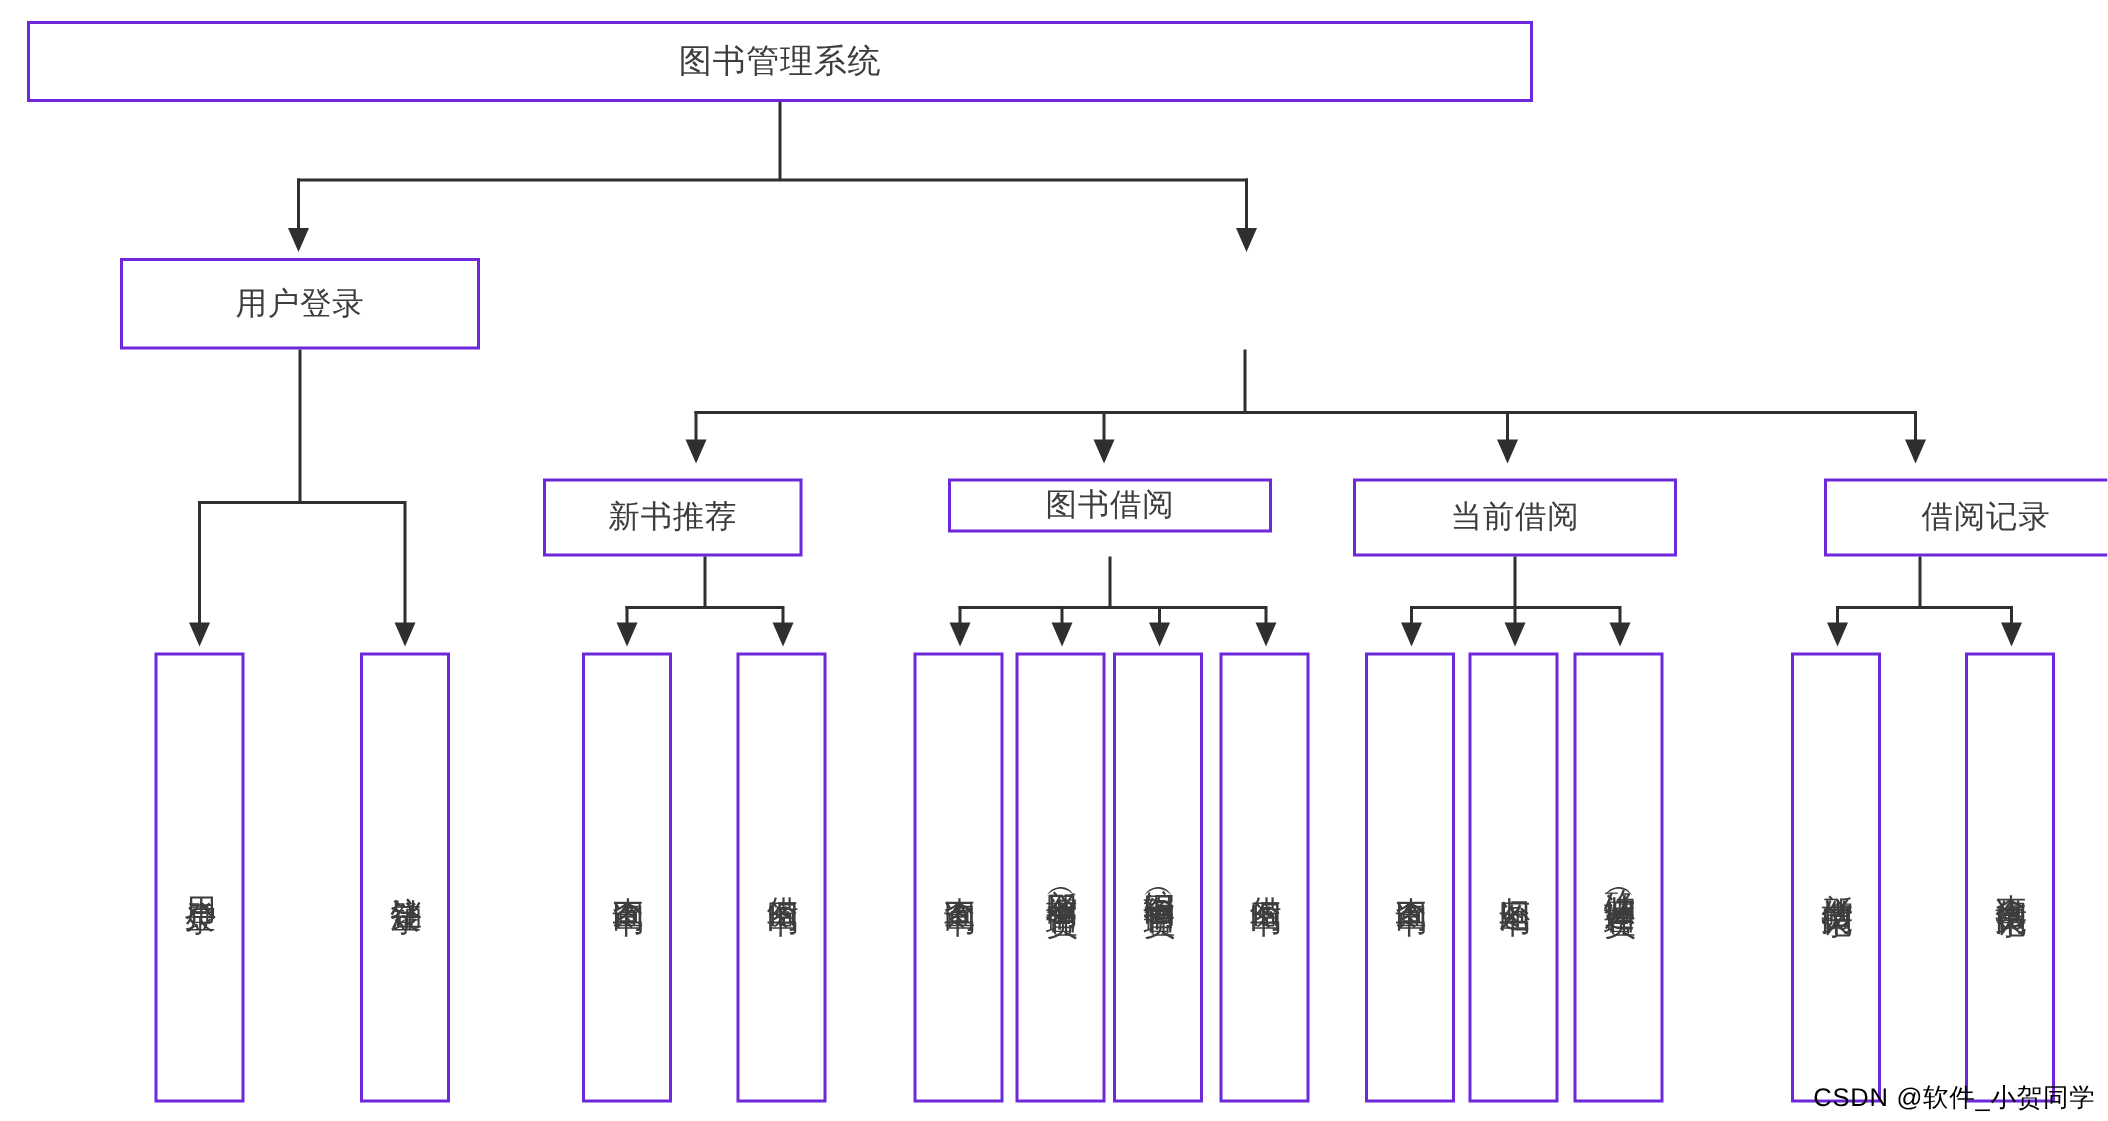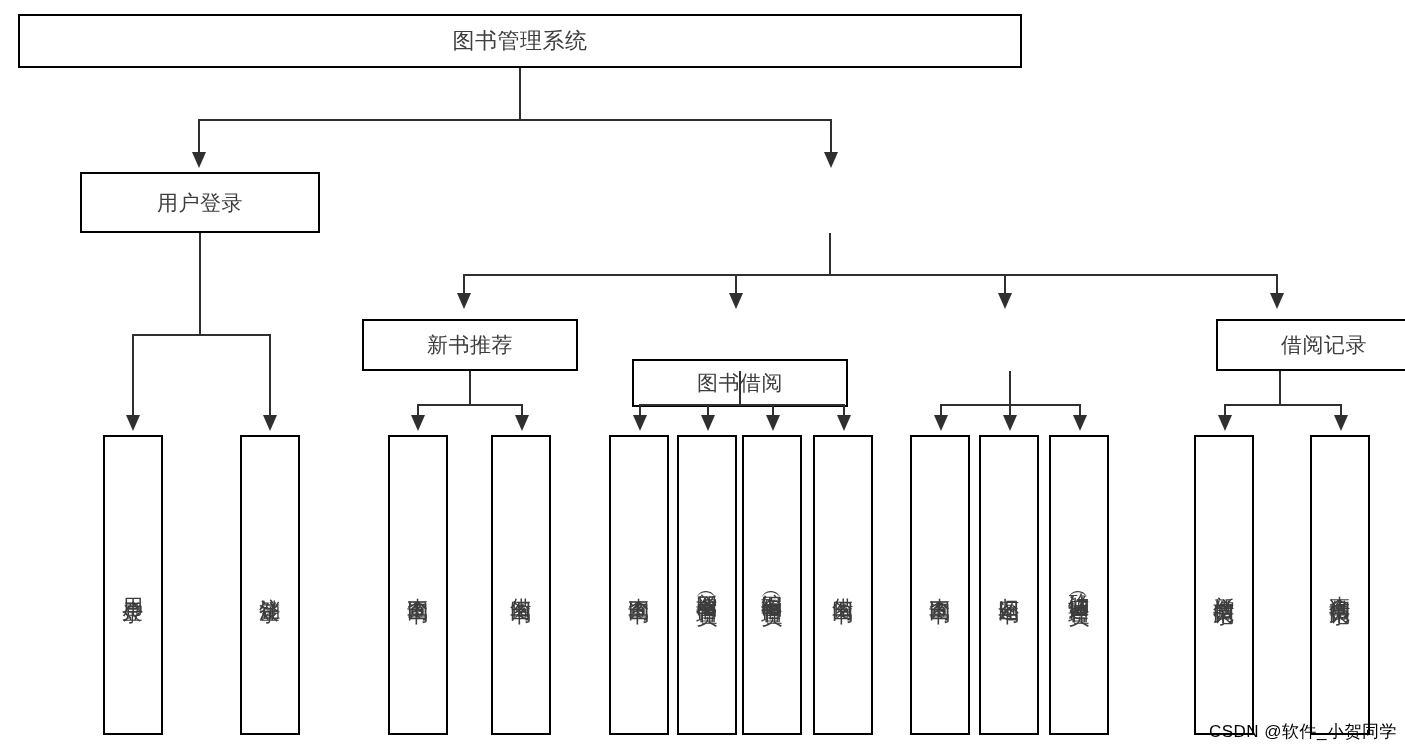--- a/index.html
+++ b/index.html
@@ -15,21 +15,21 @@
     position: relative;
     width: 1405px;
     height: 747px;
     background: #ffffff;
     overflow: hidden;
   }
   
   .node {
     position: absolute;
     box-sizing: border-box;
-    border: 2px solid #000000;
+    border: 2px solid #6d28d9;
     background: #ffffff;
     display: flex;
     align-items: center;
     justify-content: center;
     color: #3d3d3d;
     letter-spacing: 0.5px;
   }
   .node.horiz {
     font-size: 21px;
     line-height: 1.2;
@@ -106,22 +106,23 @@
   <div class="hline" style="left:463px; top:274px; width:814px;"></div>
   <div class="vline" style="left:463px; top:274px; height:20px;"></div>
   <div class="arrow" style="left:457px; top:293px;"></div>
   <div class="vline" style="left:735px; top:274px; height:20px;"></div>
   <div class="arrow" style="left:729px; top:293px;"></div>
   <div class="vline" style="left:1004px; top:274px; height:20px;"></div>
   <div class="arrow" style="left:998px; top:293px;"></div>
   <div class="vline" style="left:1276px; top:274px; height:20px;"></div>
   <div class="arrow" style="left:1270px; top:293px;"></div>
 
-  <div class="node horiz" style="left:362px; top:319px; width:216px; height:52px;">新书推荐</div>
-  <div class="node horiz" style="left:632px; top:319px; width:216px; height:48px;margin-top:40px;">图书借阅</div>
+  <div class="node horiz" style="left:362px; top:319px; width:173px; height:52px;">新书推荐</div>
+  <div class="node horiz" style="left:632px; top:319px; width:216px; height:36px;">图书借阅</div>
+  <div class="node horiz" style="left:902px; top:319px; width:216px; height:52px;">当前借阅</div>
   <div class="node horiz" style="left:1216px; top:319px; width:216px; height:52px;">借阅记录</div>
 
   <div class="vline" style="left:469px; top:371px; height:34px;"></div>
   <div class="hline" style="left:417px; top:404px; width:105px;"></div>
   <div class="vline" style="left:417px; top:404px; height:12px;"></div>
   <div class="arrow" style="left:411px; top:415px;"></div>
   <div class="vline" style="left:521px; top:404px; height:12px;"></div>
   <div class="arrow" style="left:515px; top:415px;"></div>
 
   <div class="vline" style="left:739px; top:371px; height:34px;"></div>

